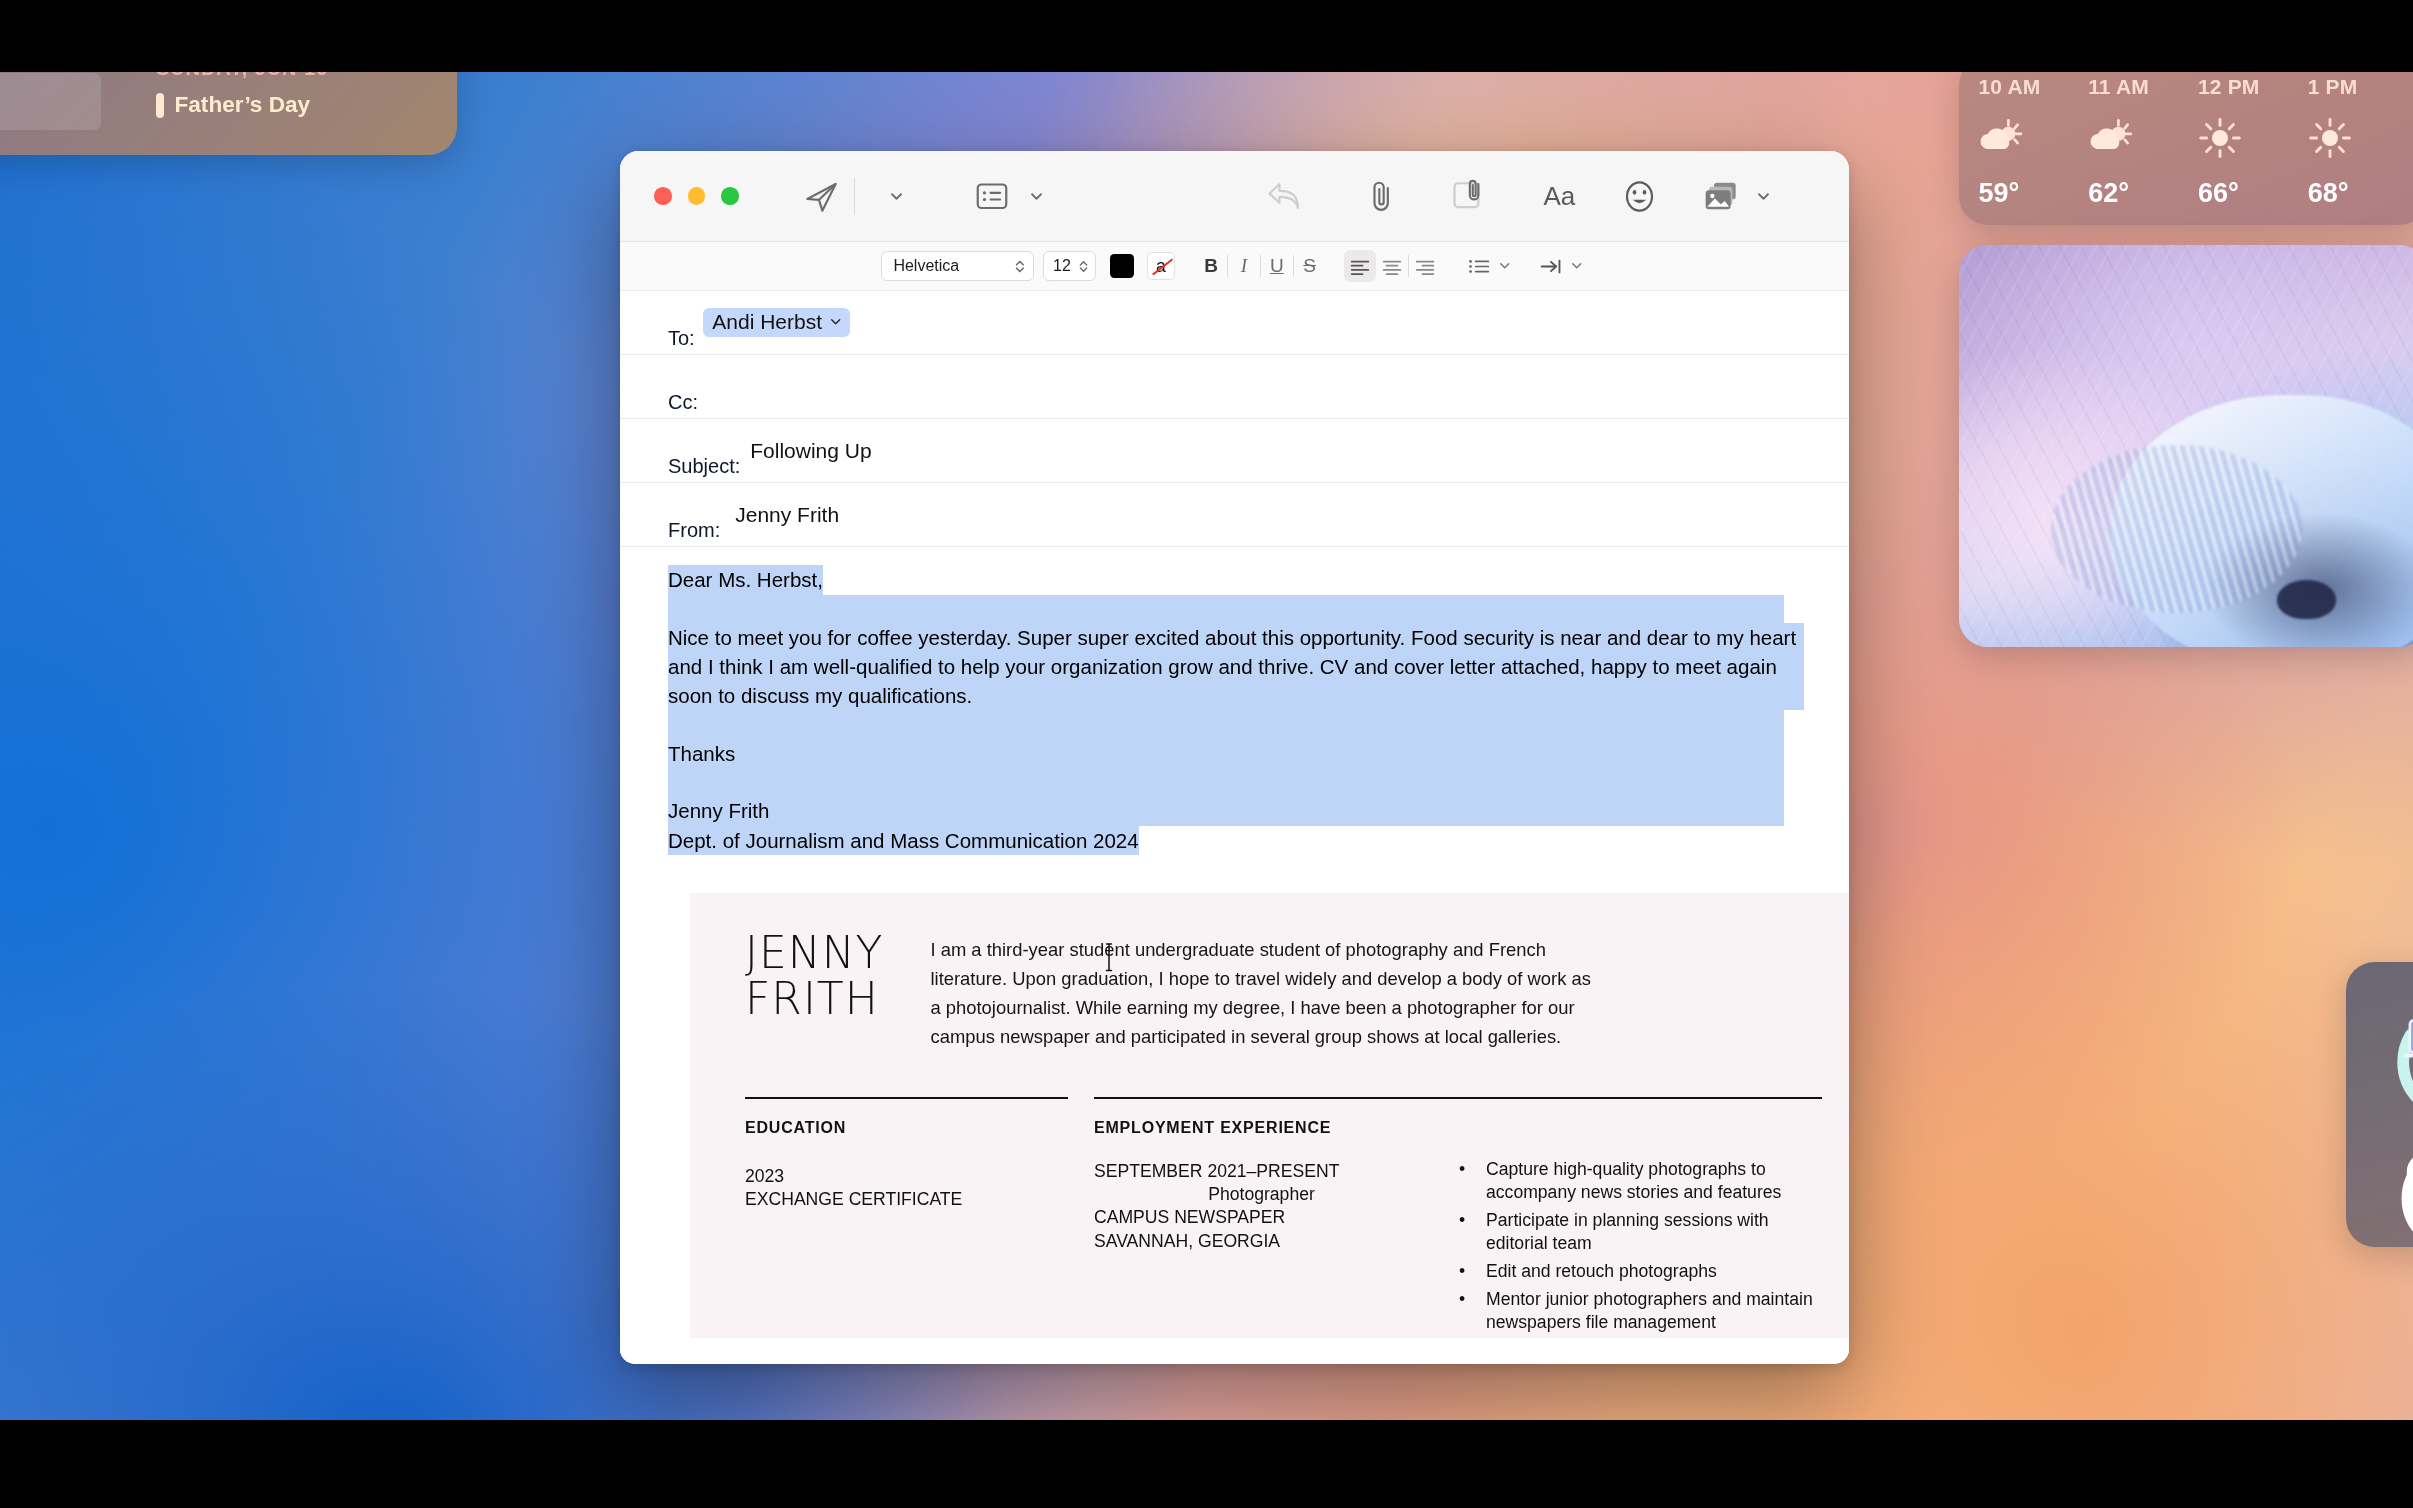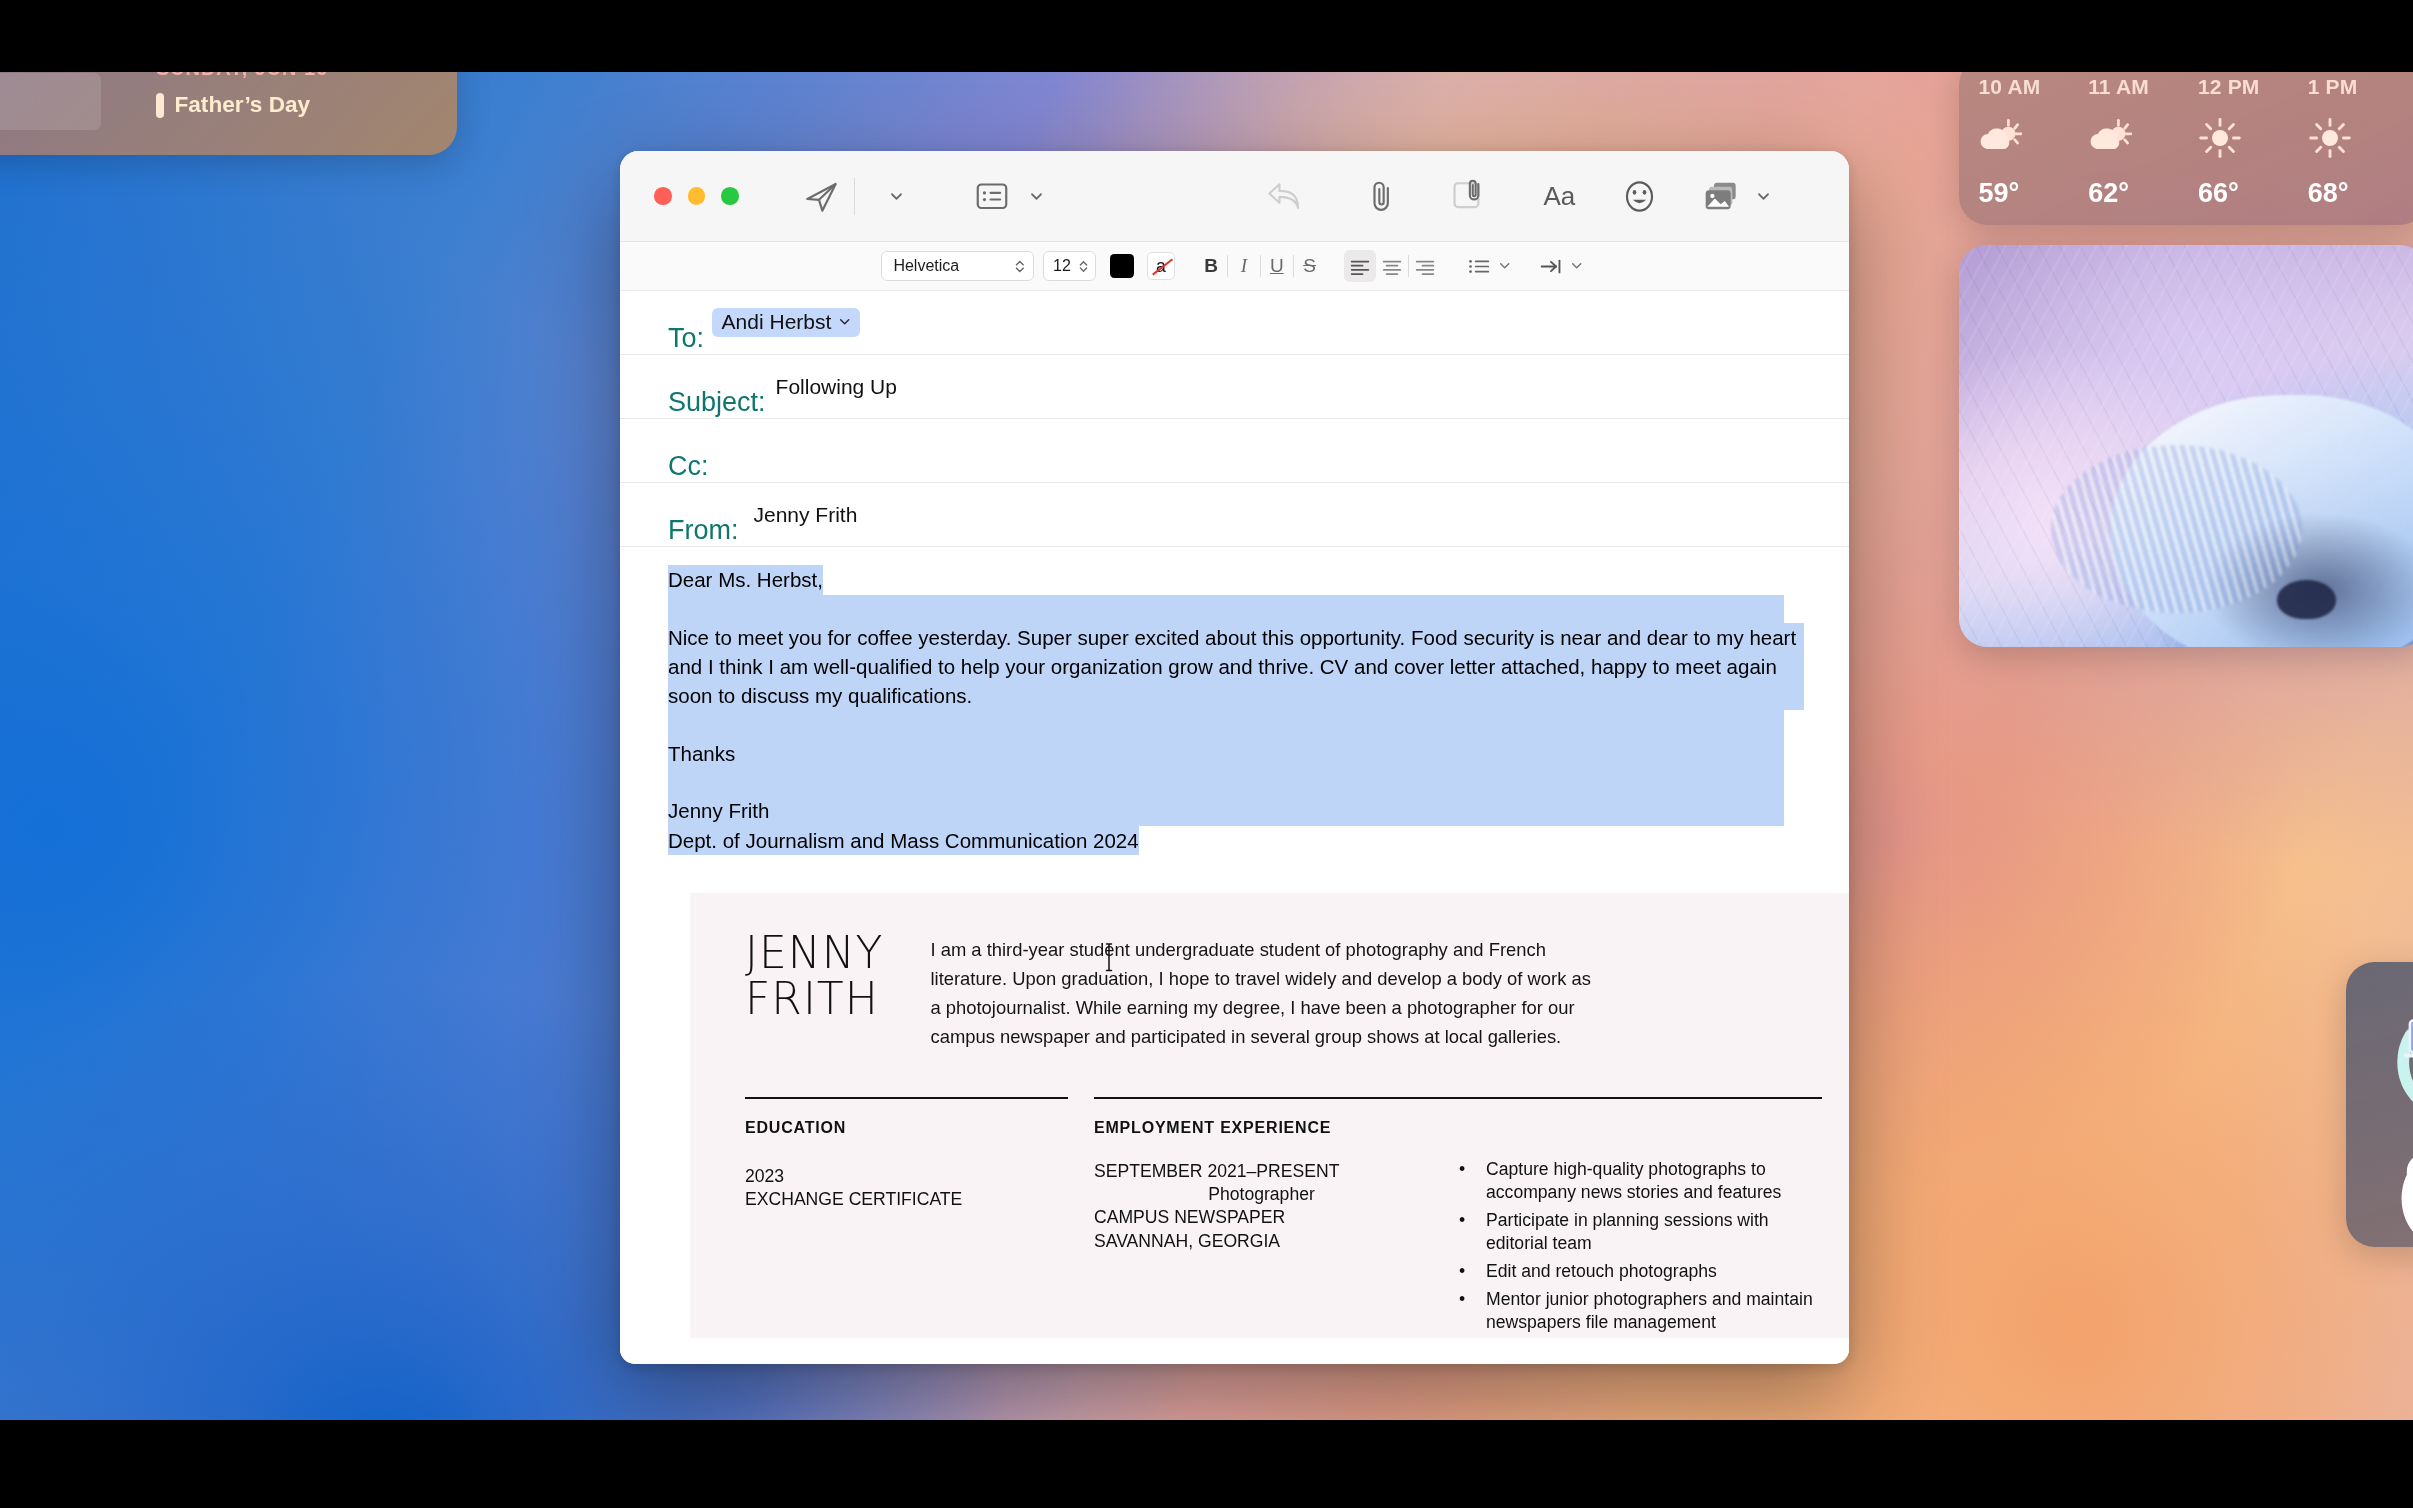--- a/index.html
+++ b/index.html
@@ -215,21 +215,21 @@
   .fbtn.strike{ text-decoration:line-through; color:#6a6a6a; }
   .vline{ width:0.8px; height:22px; background:#dddada; }
   .fbtn.active{ background:#ebe9e9; }
 
   
   .fields{ flex:none; background:#fff; }
   .frow{
     display:flex; align-items:center; height:64px; padding-left:48px;
     border-bottom:0.8px solid #e9e7e7;
   }
-  .flabel{ color:#0f766e; font-size:27px;margin-top:32px; }
+  .flabel{ color:#0f172a; font-size:20px;margin-top:32px; }
   .fvalue{ color:#111; font-size:21px; margin-left:10px; }
   .token{
     background:#c3d8fb; border-radius:5.9px; padding:2.5px 8.4px 3.4px 9.2px;
     display:inline-flex; align-items:center; gap:6.7px;
     font-size:21px; color:#111; margin-left:8.4px;
   }
 
   
   .body-area{
     flex:1; background:#fff; position:relative; overflow:hidden;
@@ -582,26 +582,26 @@
     <div class="frow">
       <span class="flabel">To:</span>
       <span class="token">
         <span>Andi Herbst</span>
         <svg width="13.4" height="13.4" viewBox="0 0 20 20">
           <path d="M4 7 L10 13 L16 7" fill="none" stroke="#2b2b2b" stroke-width="2.2" stroke-linecap="round" stroke-linejoin="round"></path>
         </svg>
       </span>
     </div>
     <div class="frow">
+      <span class="flabel">Cc:</span>
+      <span class="fvalue"></span>
+    </div>
+    <div class="frow">
       <span class="flabel">Subject:</span>
       <span class="fvalue">Following Up</span>
-    </div>
-    <div class="frow">
-      <span class="flabel">Cc:</span>
-      <span class="fvalue"></span>
     </div>
     <div class="frow">
       <span class="flabel">From:</span>
       <span class="fvalue" style="margin-left:15px;">Jenny Frith</span>
     </div>
   </div>
 
   <div class="body-area">
     <div class="mail-body">
       <div class="sel" style="display:inline-block;">Dear Ms. Herbst,</div>

